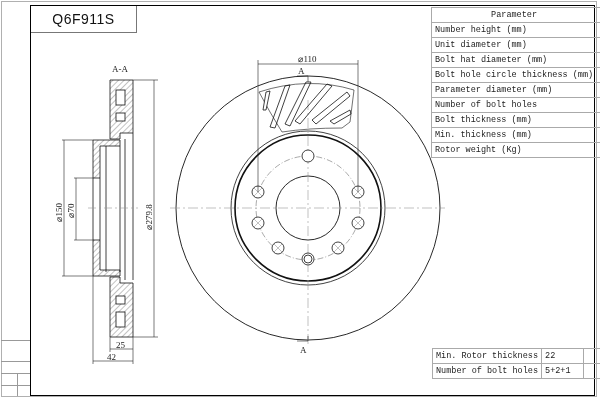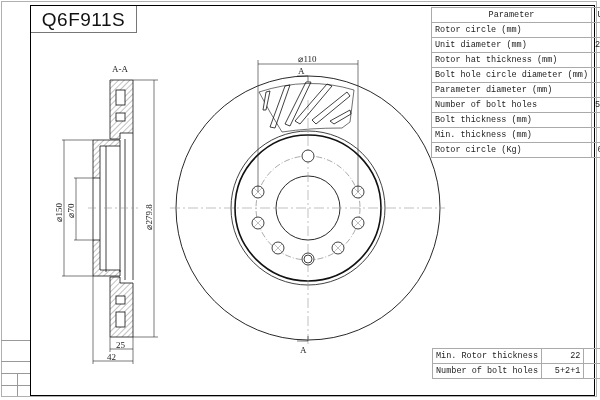--- a/index.html
+++ b/index.html
@@ -1,28 +1,28 @@
 <!DOCTYPE html>
 <html><head>
   <meta charset="utf-8">
   <style>
     html, body { margin: 0; padding: 0; background: #ffffff; }
     body { width: 600px; height: 400px; position: relative; overflow: hidden; font-family: "Liberation Serif", serif; }
     .outer-frame { position: absolute; left: 1px; top: 1px; width: 596px; height: 396px; border: 1px solid #b0b0b0; box-sizing: border-box; }
     .inner-frame { position: absolute; left: 30px; top: 5px; width: 565px; height: 391px; border: 1.5px solid #000; box-sizing: border-box; }
-    .part-title { position: absolute; left: 31px; top: 6px; width: 106px; height: 27px; border-right: 1px solid #777; border-bottom: 1px solid #777; box-sizing: border-box; font-family: "Liberation Sans", sans-serif; font-size: 19px; line-height: 27px; text-align: center; color: #111; letter-spacing: 0.5px; }
+    .part-title { position: absolute; left: 31px; top: 6px; width: 106px; height: 27px; border-right: 1px solid #777; border-bottom: 1px solid #777; box-sizing: border-box; font-family: "Liberation Sans", sans-serif; font-size: 14px; line-height: 27px; text-align: center; color: #111; letter-spacing: 0.5px; }
     .left-strip-line { position: absolute; left: 1px; height: 1px; background: #999; width: 29px; }
     .left-strip-v { position: absolute; width: 1px; background: #999; }
     table.spec { position: absolute; border-collapse: collapse; font-family: "Liberation Mono", monospace; font-size: 8.5px; color: #222; }
     table.spec td { border: 1px solid #aaa; padding: 0 3px; height: 14px; white-space: nowrap; margin-top: 12px; }
     table.params { left: 431px; top: 7px; width: 163px; }
     table.params td.val { text-align: center; width: 30px; }
     table.params tr.head td { text-align: center; }
     table.summary { left: 432px; top: 348px; width: 190px; }
-    table.summary td.val { text-align: right; width: 36px; }
+    table.summary td.val { text-align: left; width: 36px; }
     table.summary td.unit { text-align: right; width: 32px; }
     svg.drawing { position: absolute; left: 0; top: 0; }
     .dim-text { font-family: "Liberation Serif", serif; font-size: 9px; fill: #222; }
   </style>
 </head>
 <body>
 
 <div class="outer-frame"></div>
 <div class="inner-frame"></div>
 
@@ -155,53 +155,53 @@
   <text class="dim-text" x="300" y="353" font-size="8">A</text>
 </svg>
 
 <table class="spec params">
   <tbody>
       <tr class="head">
     <td>Parameter</td>
     <td class="val">Unit</td>
   </tr>
   <tr>
-        <td>Rotor circle (mm)</td>
+        <td>Number height (mm)</td>
         <td class="val">42</td>
       </tr>
   <tr>
         <td>Unit diameter (mm)</td>
         <td class="val">279.8</td>
       </tr>
   <tr>
-        <td>Rotor hat thickness (mm)</td>
+        <td>Bolt hat diameter (mm)</td>
         <td class="val">150</td>
       </tr>
   <tr>
-        <td>Bolt hole circle diameter (mm)</td>
+        <td>Bolt hole circle thickness (mm)</td>
         <td class="val">110</td>
       </tr>
   <tr>
         <td>Parameter diameter (mm)</td>
         <td class="val">70</td>
       </tr>
   <tr>
         <td>Number of bolt holes</td>
         <td class="val">5+2+1</td>
       </tr>
   <tr>
         <td>Bolt thickness (mm)</td>
         <td class="val">25</td>
       </tr>
   <tr>
         <td>Min. thickness (mm)</td>
         <td class="val">22</td>
       </tr>
   <tr>
-        <td>Rotor circle (Kg)</td>
+        <td>Rotor weight (Kg)</td>
         <td class="val">6.42</td>
       </tr>
 </tbody>
   </table>
 
 <table class="spec summary">
   <tbody>
       <tr>
         <td>Min. Rotor thickness</td>
         <td class="val">22</td>

